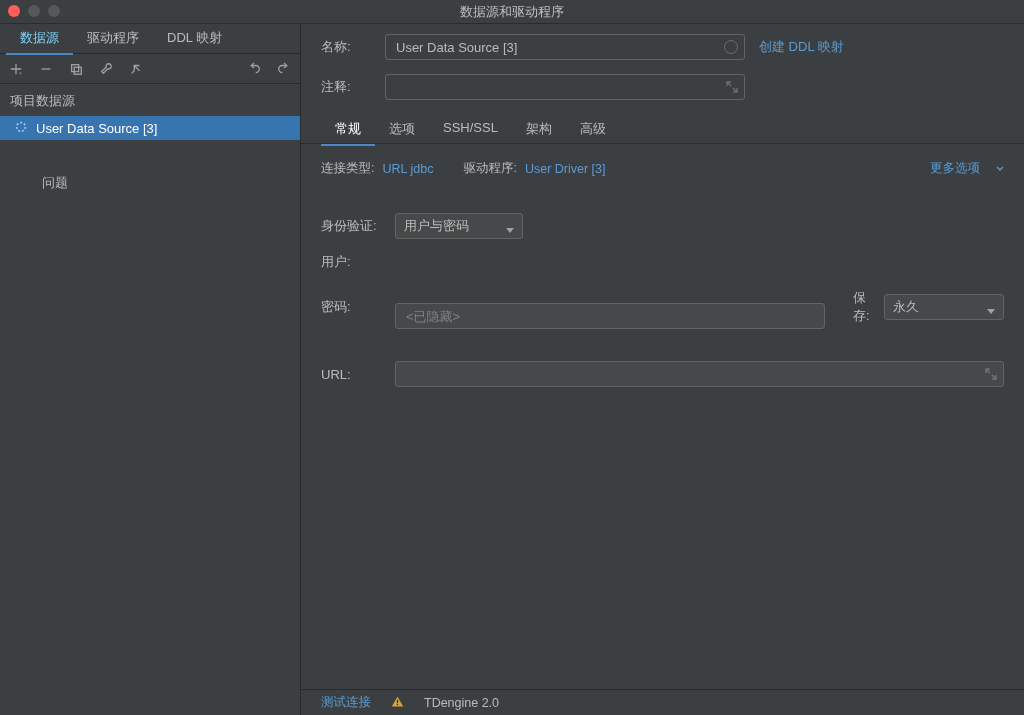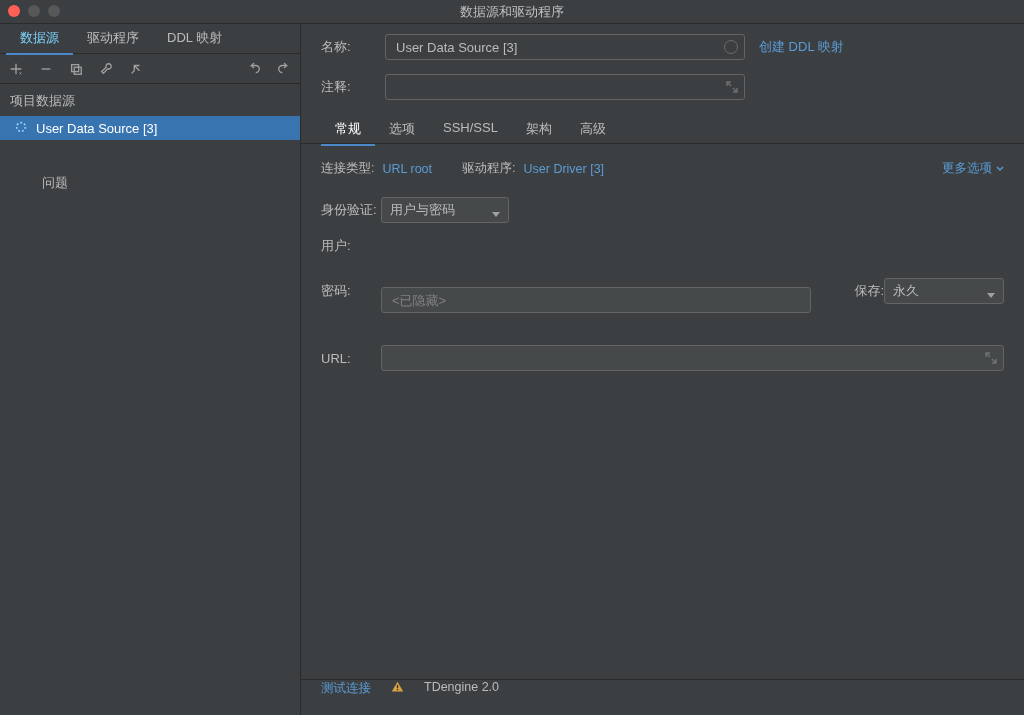--- a/index.html
+++ b/index.html
@@ -83,46 +83,46 @@
   .comment-field{width:360px;flex:none;position:relative;}
   .expand-arrows{position:absolute;right:6px;top:6px;opacity:0.5;}
   .expand-arrows svg{width:12px;height:12px;stroke:#999;fill:none;stroke-width:1.5;}
   .config-tabs{
     display:flex;align-items:flex-start;height:30px;border-bottom:1px solid #2b2b2b;
     padding:0 20px;gap:0;
   }
   .config-tab{padding:6px 14px;cursor:pointer;color:#bbbbbb;border-bottom:2px solid transparent;}
   .config-tab.active{color:#ffffff;border-bottom:2px solid var(--tab-underline);}
   .config-body{padding:16px 20px;flex:1;overflow:auto;}
-  .meta-row{display:flex;align-items:center;gap:8px;margin-bottom:20px;font-size:12.5px;}
+  .meta-row{display:flex;align-items:center;gap:8px;margin-bottom:36px;font-size:12.5px;}
   .meta-row .spacer{flex:1;}
   .meta-label{color:#bbbbbb;}
   .meta-link{color:var(--link);cursor:pointer;}
-  .more-opts{color:var(--link);cursor:pointer;display:flex;align-items:center;gap:4px;}
-  .frow{display:flex;align-items:center;margin-bottom:14px;}
+  .more-opts{color:var(--link);cursor:pointer;display:flex;align-items:center;gap:16px;}
+  .frow{display:flex;align-items:center;margin-bottom:14px;gap:14px;}
   .flabel{width:60px;flex:none;color:#bbbbbb;}
   .select{
     background:var(--input-bg);border:1px solid var(--input-border);border-radius:3px;
     height:26px;padding:0 26px 0 8px;display:flex;align-items:center;position:relative;
     min-width:120px;cursor:pointer;
   }
   .select .caret{position:absolute;right:8px;top:9px;}
   .select .caret svg{width:8px;height:8px;fill:#a0a0a0;}
   .tinput{
     background:var(--input-bg);border:1px solid var(--input-border);border-radius:3px;
     height:26px;padding:0 8px;display:flex;align-items:center;flex:1;
   }
   .tinput input{background:transparent;border:none;outline:none;color:var(--text);width:100%;font-size:13px;font-family:inherit;}
   .tinput input::placeholder{color:var(--text-dim);}
   .user-input{width:430px;flex:none;}
   .pwd-input{width:430px;flex:none;margin-top:18px;}
   .save-select{width:110px;flex:none;}
   .url-input{flex:1;position:relative;}
   .statusbar{
-    height:36px;border-top:1px solid #2b2b2b;display:flex;align-items:flex-start;
+    height:26px;border-top:1px solid #2b2b2b;display:flex;align-items:center;
     padding:0 20px;gap:20px;font-size:12.5px;
   }
   .warn-icon svg{width:13px;height:13px;}
 </style>
 </head>
 <body>
 
 <div class="window">
 
   <div class="titlebar">
@@ -224,21 +224,21 @@
         <div class="config-tab active">常规</div>
         <div class="config-tab">选项</div>
         <div class="config-tab">SSH/SSL</div>
         <div class="config-tab">架构</div>
         <div class="config-tab">高级</div>
       </div>
 
       <div class="config-body">
         <div class="meta-row">
           <span class="meta-label">连接类型:</span>
-          <span class="meta-link">URL root</span>
+          <span class="meta-link">URL jdbc</span>
           <span style="width:14px;"></span>
           <span class="meta-label">驱动程序:</span>
           <span class="meta-link">User Driver [3]</span>
           <span class="spacer"></span>
           <span class="more-opts">
             <span>更多选项</span>
             <svg width="8" height="8" viewBox="0 0 8 8">
                 <path d="M1 2l3 3 3-3" fill="none" stroke="#5b9bd5" stroke-width="1.4"></path>
               </svg>
           </span>

